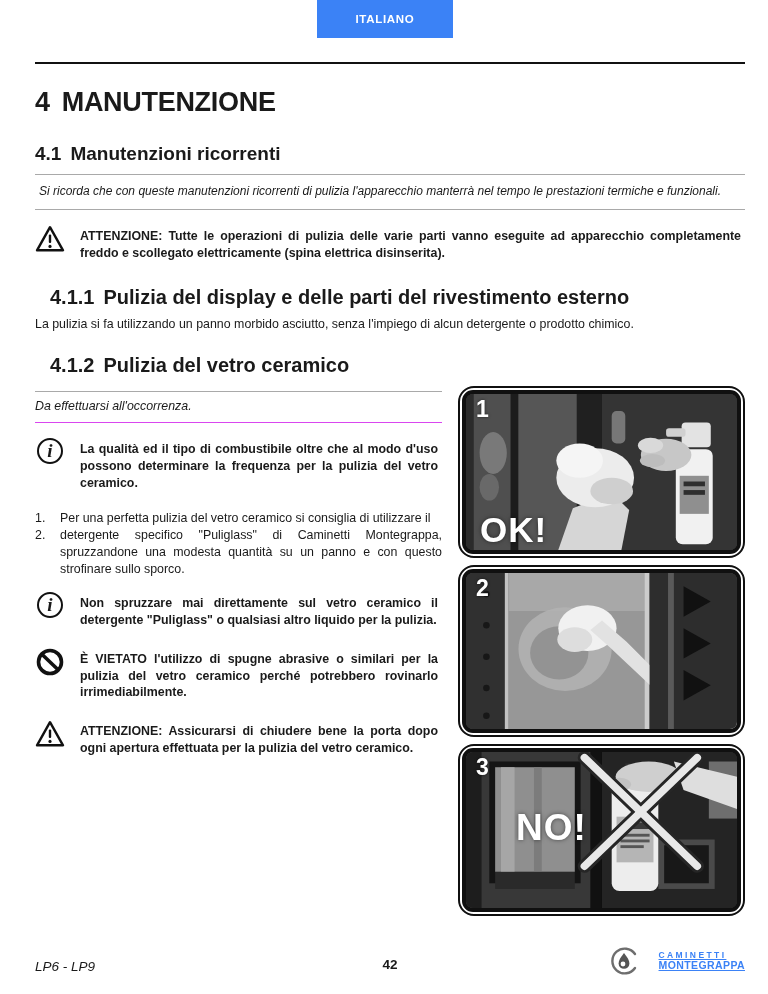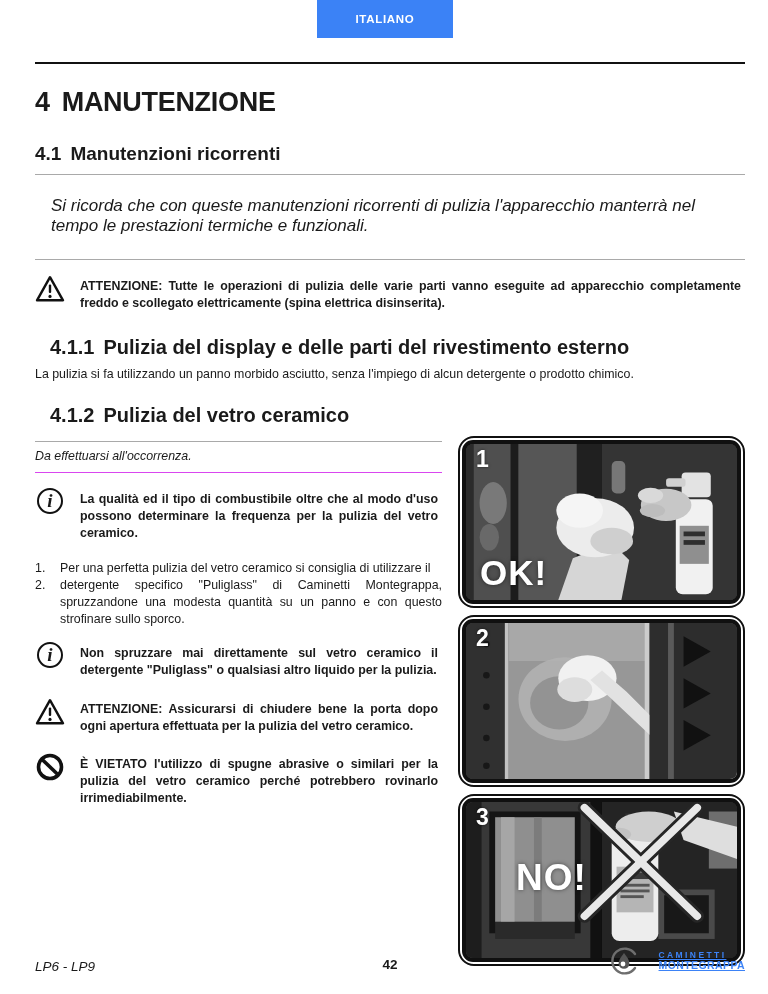--- a/index.html
+++ b/index.html
@@ -20,21 +20,21 @@
 
   .top-rule { border:none; border-top:2px solid #111; margin:62px 0 0 0; }
 
   h1 { font-size:27px; font-weight:bold; margin:23px 0 0 0; letter-spacing:-0.3px; }
   h2 { font-size:19px; font-weight:bold; margin:25px 0 0 0; }
   h3 { font-size:20px; font-weight:bold; margin:21px 0 0 15px; }
   .hgap { margin-left:12px; }
   .hgap-sm { margin-left:9px; }
 
   .rule-block { border-top:1px solid #a9a9a9; border-bottom:1px solid #a9a9a9; margin-top:9px; padding:5px 0 7px 0; }
-  .rule-block p { margin:16px; font-style:italic; font-size:17px; }
+  .rule-block p { margin:4px; font-style:italic; font-size:12px; }
 
   .note { display:flex; margin-top:14px; }
   .note .nicon { flex:0 0 30px; margin-right:11px; display:flex; justify-content:center; align-items:flex-start; padding-top:1px; }
   .note p { margin:4px; font-weight:bold; font-size:12.4px; line-height:1.35; text-align:justify; }
 
   p.body { margin:7px 0 0 0; font-size:12.4px; line-height:1.35; }
 
   .columns { display:flex; margin-top:9px; }
   .col-left { width:407px; margin-right:16px; }
   .col-right { width:287px; }
@@ -45,21 +45,21 @@
   .numlist { margin-top:15px; font-size:12.4px; line-height:1.35; }
   .lrow { display:flex; }
   .lrow .mk { flex:0 0 25px; }
   .lrow .tx { flex:1; text-align:justify; }
 
   .fig { position:relative; border:2px solid #101010; border-radius:16px; padding:2px; margin:0 0 7px 0; background:#fff; }
   .fig-inner { position:relative; border:4px solid #101010; border-radius:11px; overflow:hidden; height:164px; background:#333; }
   .fig-inner svg { display:block; width:100%; height:100%; }
   .fig-num { position:absolute; top:2px; left:10px; z-index:3; color:#fff; font-weight:bold; font-size:23px; text-shadow:0 0 3px rgba(0,0,0,.6); }
   .fig-cap { position:absolute; z-index:3; color:#fff; font-weight:bold; letter-spacing:1px; text-shadow:0 0 4px rgba(0,0,0,.5); }
-  .cap-0 { left:14px; bottom:7px; font-size:35px; }
+  .cap-0 { left:14px; bottom:0; font-size:35px; }
   .cap-2 { left:50px; top:55px; font-size:37px; }
 
   .footer { position:absolute; left:35px; top:938px; width:710px; height:40px; }
   .f-model { position:absolute; left:0; bottom:4px; font-style:italic; font-size:13.5px; }
   .f-page  { position:absolute; left:0; right:0; bottom:6px; text-align:center; font-weight:bold; font-size:13.5px; }
   .f-logo  { position:absolute; right:0; bottom:2px; display:flex; align-items:center; }
   .f-logo .ltext { margin-left:20px; color:#3b82f6; line-height:1.05;text-decoration:underline; }
   .f-logo .l1 { font-size:8.5px; font-weight:bold; letter-spacing:2.4px; }
   .f-logo .l2 { font-size:10.5px; font-weight:bold; letter-spacing:0.4px; }
 
@@ -131,37 +131,37 @@
 
       <div class="note">
         <span class="nicon">
             <span class="info-circ">i</span>
           </span>
         <p>Non spruzzare mai direttamente sul vetro ceramico il detergente "Puliglass" o qualsiasi altro liquido per la pulizia.</p>
       </div>
 
       <div class="note">
         <span class="nicon">
+          <svg width="28" height="28" viewBox="0 0 28 28">
+            <circle cx="14" cy="14" r="11.5" fill="none" stroke="#111" stroke-width="3.6"></circle>
+            <line x1="5.9" y1="6.2" x2="22.1" y2="21.8" stroke="#111" stroke-width="3.6"></line>
+          </svg>
+        </span>
+        <p>È VIETATO l'utilizzo di spugne abrasive o similari per la pulizia del vetro ceramico perché potrebbero rovinarlo irrimediabilmente.</p>
+      </div>
+
+      <div class="note">
+        <span class="nicon">
           <svg width="30" height="28" viewBox="0 0 30 28">
             <path d="M15 2.2 L28 25.3 L2 25.3 Z" fill="none" stroke="#111" stroke-width="2.4" stroke-linejoin="round"></path>
             <rect x="13.8" y="9.5" width="2.4" height="8.5" rx="1.1" fill="#111"></rect>
             <circle cx="15" cy="21.4" r="1.6" fill="#111"></circle>
           </svg>
         </span>
         <p>ATTENZIONE: Assicurarsi di chiudere bene la porta dopo ogni apertura effettuata per la pulizia del vetro ceramico.</p>
-      </div>
-
-      <div class="note">
-        <span class="nicon">
-          <svg width="28" height="28" viewBox="0 0 28 28">
-            <circle cx="14" cy="14" r="11.5" fill="none" stroke="#111" stroke-width="3.6"></circle>
-            <line x1="5.9" y1="6.2" x2="22.1" y2="21.8" stroke="#111" stroke-width="3.6"></line>
-          </svg>
-        </span>
-        <p>È VIETATO l'utilizzo di spugne abrasive o similari per la pulizia del vetro ceramico perché potrebbero rovinarlo irrimediabilmente.</p>
       </div>
     </div>
 
     <div class="col-right">
 
       <div class="fig">
         <div class="fig-inner">
           <svg viewBox="0 0 279 164" preserveAspectRatio="none">
             <rect width="279" height="164" fill="#3a3a3a"></rect>
             <rect x="0" width="52" height="164" fill="#2b2b2b"></rect>

